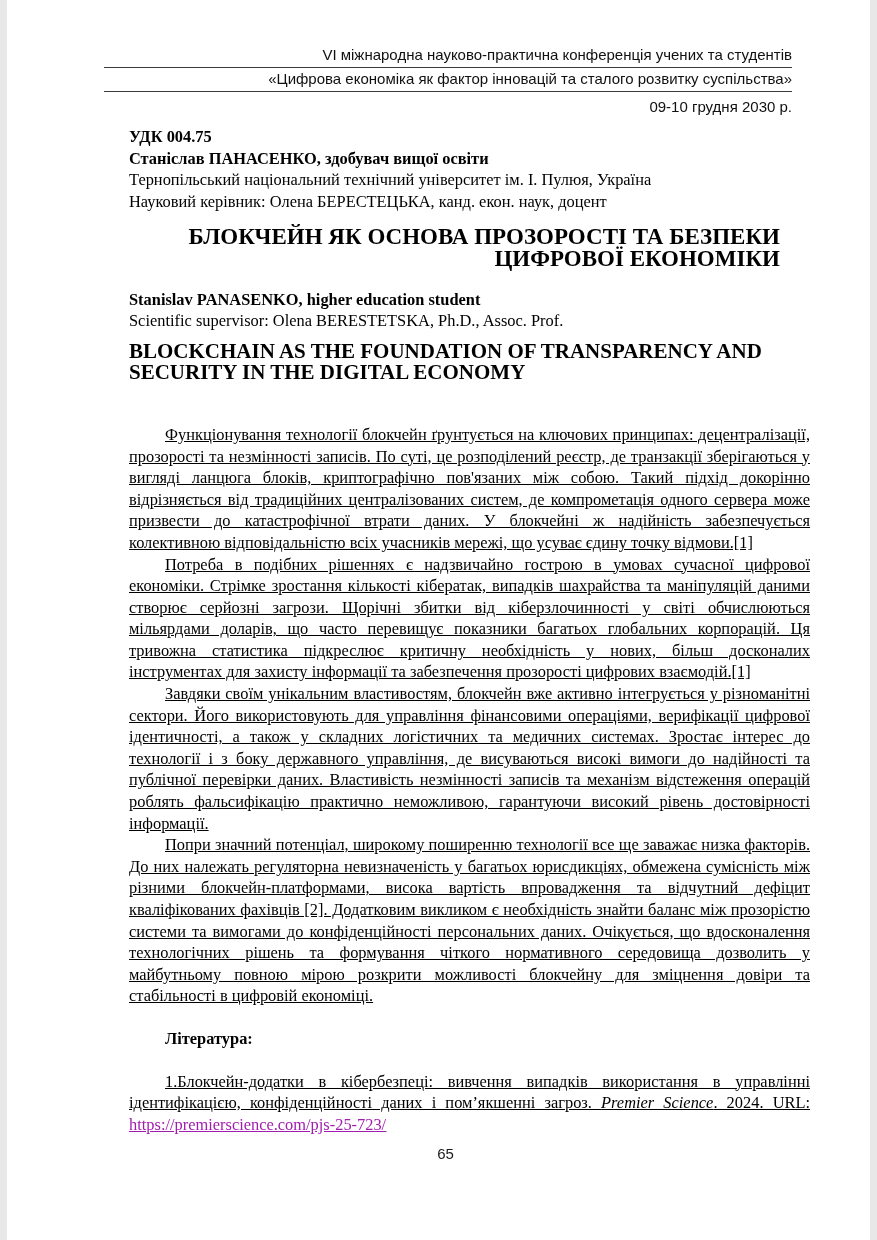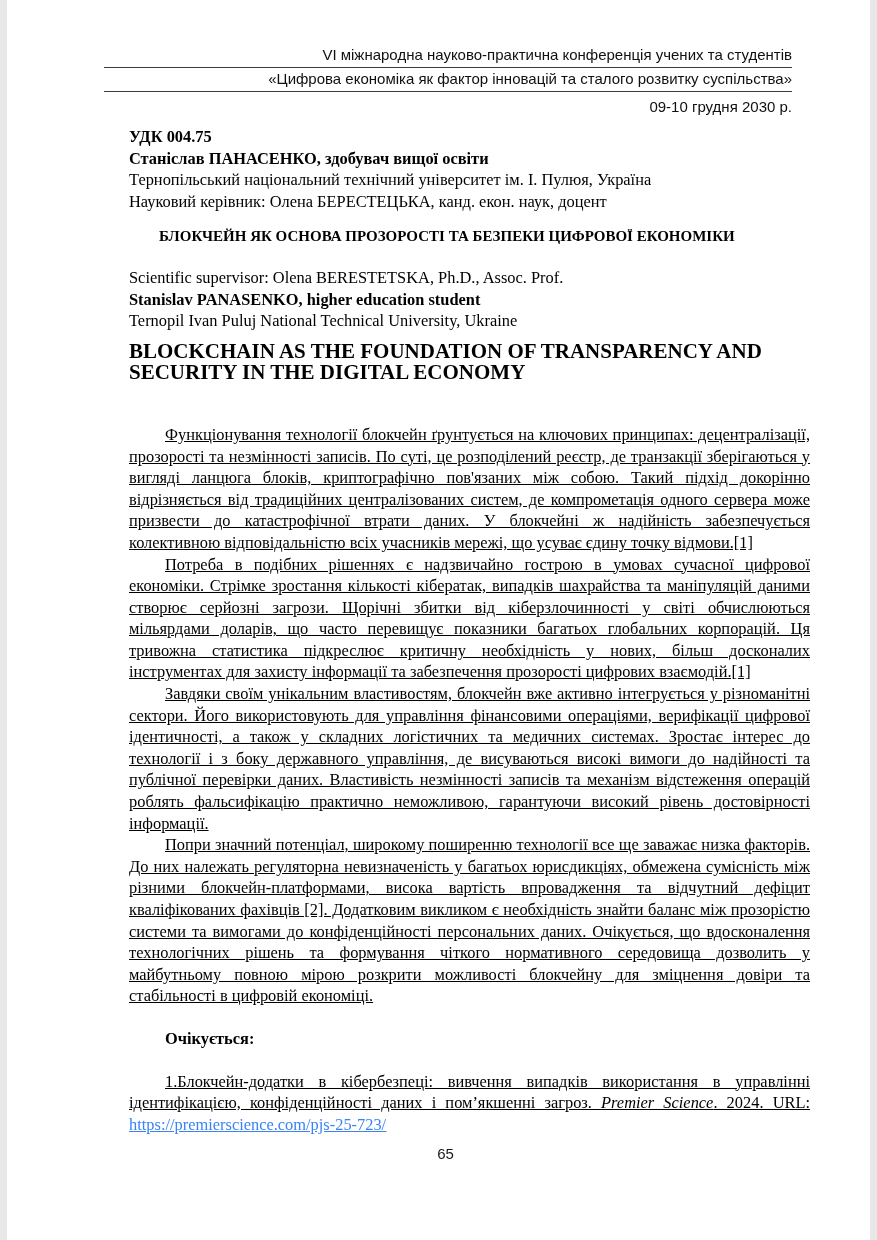--- a/index.html
+++ b/index.html
@@ -33,24 +33,24 @@
     position: absolute;
     top: 126px;
     left: 122px;
     width: 681px;
     font-size: 16.4px;
     line-height: 21.6px;
   }
   .bold { font-weight: bold; }
   .meta-line { text-align: left; }
   h1.title-uk {
-    font-size: 15px;
+    font-size: 23px;
     line-height: 21.6px;
     font-weight: bold;
-    text-align: left;
+    text-align: right;
     margin: 14px 30px 19px 30px;
   }
   h2.title-en {
     font-size: 21px;
     line-height: 21.6px;
     font-weight: bold;
     margin: 9px 0 40px 0;
   }
   p.body-p {
     margin: 0;
@@ -58,21 +58,21 @@
     text-indent: 36px;
     text-decoration: underline;
   }
   p.lit-heading {
     margin: 21px 0 21px 0;
     text-indent: 36px;
     font-weight: bold;
   }
   .ref-source { font-style: italic; }
   a.ref-link {
-    color: #3b82f6;
+    color: #a21caf;
     text-decoration: underline;
     cursor: pointer;
   }
   
   .page-number {
     position: absolute;
     top: 1145px;
     left: 0;
     width: 877px;
     text-align: center;
@@ -99,31 +99,30 @@
   </div>
 
   <div class="content">
     <div class="meta-line bold">УДК 004.75</div>
     <div class="meta-line bold">Станіслав ПАНАСЕНКО, здобувач вищої освіти</div>
     <div class="meta-line">Тернопільський національний технічний університет ім. І. Пулюя, Україна</div>
     <div class="meta-line">Науковий керівник: Олена БЕРЕСТЕЦЬКА, канд. екон. наук, доцент</div>
 
     <h1 class="title-uk">БЛОКЧЕЙН ЯК ОСНОВА ПРОЗОРОСТІ ТА БЕЗПЕКИ ЦИФРОВОЇ ЕКОНОМІКИ</h1>
 
+    <div class="meta-line bold">Stanislav PANASENKO, higher education student</div>
     <div class="meta-line">Scientific supervisor: Olena BERESTETSKA, Ph.D., Assoc. Prof.</div>
-    <div class="meta-line bold">Stanislav PANASENKO, higher education student</div>
-    <div class="meta-line">Ternopil Ivan Puluj National Technical University, Ukraine</div>
 
     <h2 class="title-en">BLOCKCHAIN AS THE FOUNDATION OF TRANSPARENCY AND SECURITY IN THE DIGITAL ECONOMY</h2>
 
     <p class="body-p">Функціонування технології блокчейн ґрунтується на ключових принципах: децентралізації, прозорості та незмінності записів. По суті, це розподілений реєстр, де транзакції зберігаються у вигляді ланцюга блоків, криптографічно пов'язаних між собою. Такий підхід докорінно відрізняється від традиційних централізованих систем, де компрометація одного сервера може призвести до катастрофічної втрати даних. У блокчейні ж надійність забезпечується колективною відповідальністю всіх учасників мережі, що усуває єдину точку відмови.[1]</p>
     <p class="body-p">Потреба в подібних рішеннях є надзвичайно гострою в умовах сучасної цифрової економіки. Стрімке зростання кількості кібератак, випадків шахрайства та маніпуляцій даними створює серйозні загрози. Щорічні збитки від кіберзлочинності у світі обчислюються мільярдами доларів, що часто перевищує показники багатьох глобальних корпорацій. Ця тривожна статистика підкреслює критичну необхідність у нових, більш досконалих інструментах для захисту інформації та забезпечення прозорості цифрових взаємодій.[1]</p>
     <p class="body-p">Завдяки своїм унікальним властивостям, блокчейн вже активно інтегрується у різноманітні сектори. Його використовують для управління фінансовими операціями, верифікації цифрової ідентичності, а також у складних логістичних та медичних системах. Зростає інтерес до технології і з боку державного управління, де висуваються високі вимоги до надійності та публічної перевірки даних. Властивість незмінності записів та механізм відстеження операцій роблять фальсифікацію практично неможливою, гарантуючи високий рівень достовірності інформації.</p>
     <p class="body-p">Попри значний потенціал, широкому поширенню технології все ще заважає низка факторів. До них належать регуляторна невизначеність у багатьох юрисдикціях, обмежена сумісність між різними блокчейн-платформами, висока вартість впровадження та відчутний дефіцит кваліфікованих фахівців [2]. Додатковим викликом є необхідність знайти баланс між прозорістю системи та вимогами до конфіденційності персональних даних. Очікується, що вдосконалення технологічних рішень та формування чіткого нормативного середовища дозволить у майбутньому повною мірою розкрити можливості блокчейну для зміцнення довіри та стабільності в цифровій економіці.</p>
 
-    <p class="lit-heading">Очікується:</p>
+    <p class="lit-heading">Література:</p>
 
     <p class="body-p"><span>1.Блокчейн-додатки в кібербезпеці: вивчення випадків використання в управлінні ідентифікацією, конфіденційності даних і пом’якшенні загроз. </span><span class="ref-source">Premier Science</span><span>. 2024. URL: </span><a class="ref-link" href="#">https://premierscience.com/pjs-25-723/</a></p>
   </div>
 
   <div class="page-number">65</div>
 
 </div>
 
 </body></html>

